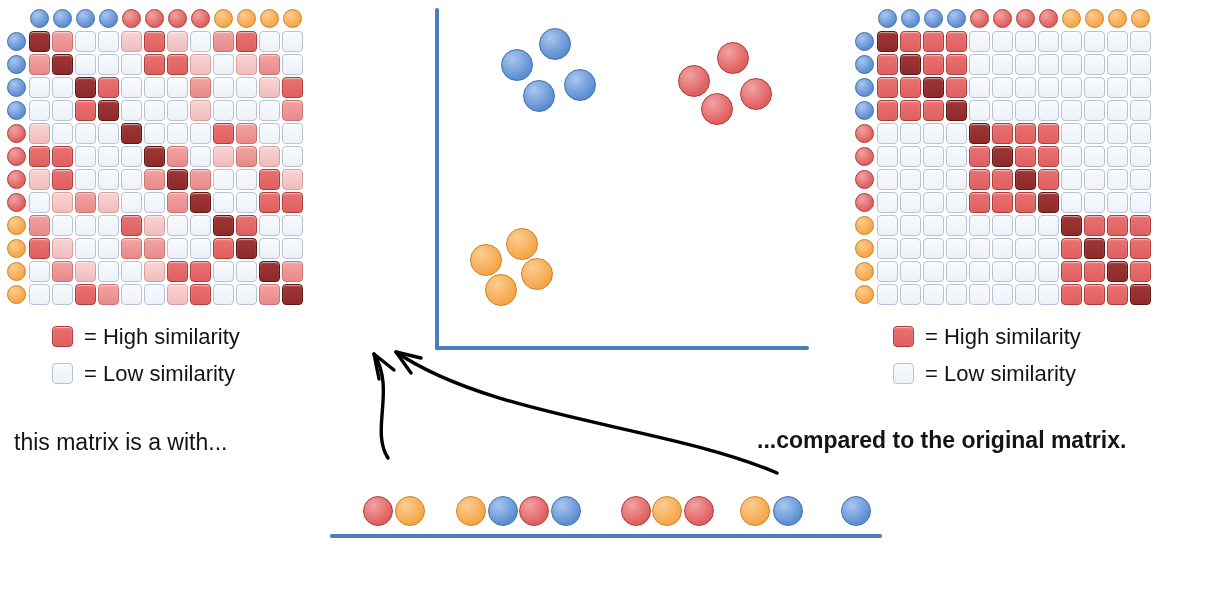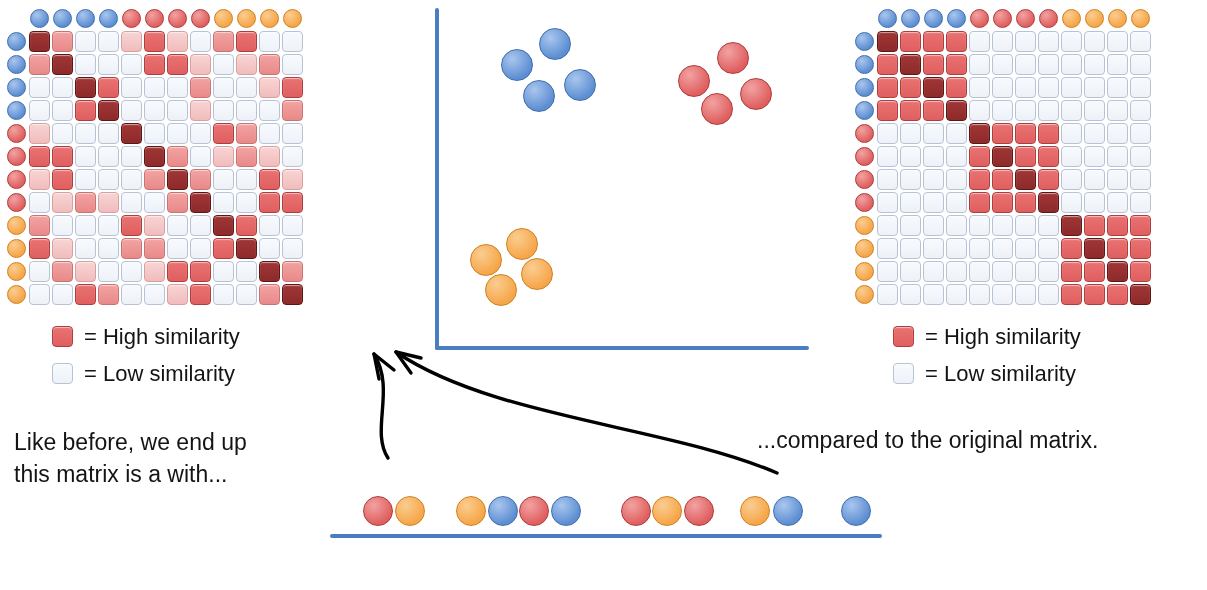--- a/index.html
+++ b/index.html
@@ -434,24 +434,23 @@
       <span class="swatch high"></span>
       <span class="legend-label">= High similarity</span>
     </div>
     <div class="legend-row">
       <span class="swatch low"></span>
       <span class="legend-label">= Low similarity</span>
     </div>
   </div>
 
   <div class="caption" style="left:14px;top:426px;width:320px;">
-    <div>Like before, we end up</div>
     <div>this matrix is a with...</div>
   </div>
-  <div class="caption" style="left:757px;top:424px;white-space:nowrap;">...compared to the original matrix.</div>
+  <div class="caption" style="left:757px;top:424px;white-space:nowrap;font-weight:bold;">...compared to the original matrix.</div>
 
   <svg class="arrows" width="470" height="200" viewBox="0 0 470 200">
     <path d="M 50 120 C 32 92, 58 52, 36 16"></path>
     <polyline points="41,41 36,16 56,32"></polyline>
     <path d="M 439 135 C 330 88, 155 80, 58 14"></path>
     <polyline points="73,35 58,14 83,20"></polyline>
   </svg>
 
   <div class="numline">
       <div class="dot ndot dot-red" style="left: 363px;"></div>

